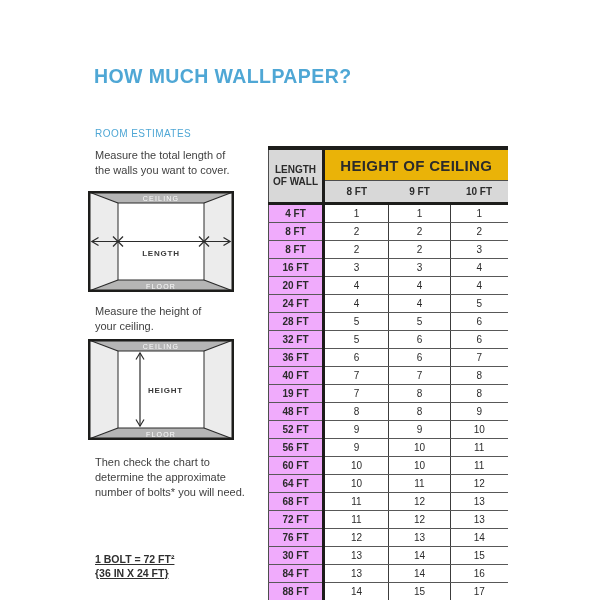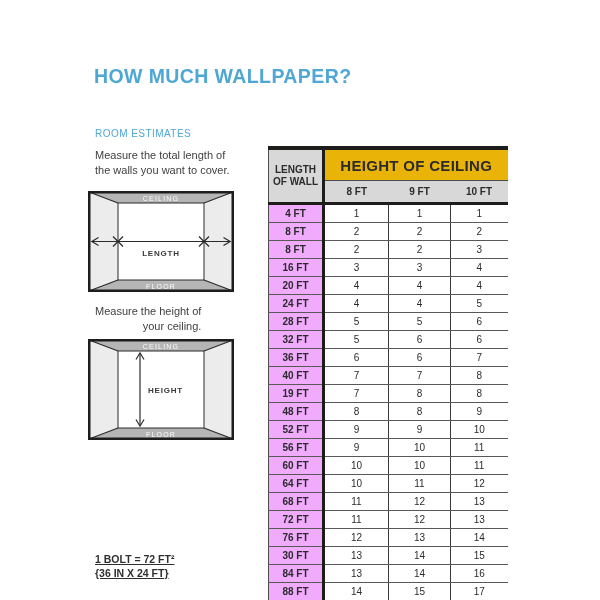--- a/index.html
+++ b/index.html
@@ -15,21 +15,21 @@
     position:absolute;margin:0;font-size:10px;font-weight:normal;
     letter-spacing:.45px;color:#4FA7D5;
   }
   .room-estimates{left:95px;top:83px;}
   .table-head{left:268px;top:83px;width:239px;text-align:center;}
   .para{
     position:absolute;left:95px;margin:0;font-size:11px;line-height:15px;
     color:#3f3f3f;white-space:pre-line;
   }
   .p1{top:103px;}
-  .p2{top:259px;text-align:right;}
+  .p2{top:259px;}
   .p3{top:410px;}
   .note{
     position:absolute;left:95px;margin:0;font-size:10.5px;font-weight:bold;
     line-height:14px;color:#2f2f2f;white-space:pre-line;
     padding-left:6px;text-indent:-6px;
   }
   .note1{top:471px;}
   .note2{top:507px;padding-left:0;text-indent:0;text-decoration:underline;}
   .diagram{position:absolute;left:88px;width:146px;height:101px;}
   .diag1{top:146px;}
@@ -122,20 +122,23 @@
     <text class="wall-label" x="73" y="9.5" text-anchor="middle">CEILING</text>
     <text class="wall-label" x="73" y="98" text-anchor="middle">FLOOR</text>
     <g stroke="#2b2b2b" stroke-width="1.2" fill="none">
       <line x1="52" y1="14" x2="52" y2="87"></line>
       <path d="M48,20.5 L52,13.8 L56,20.5"></path>
       <path d="M48,80.5 L52,87.2 L56,80.5"></path>
     </g>
     <text class="dim-label" x="60" y="53.5" text-anchor="start">HEIGHT</text>
   </svg>
 
+  <p class="para p3">Then check the chart to
+determine the approximate
+number of bolts* you will need.</p>
 
   <p class="note note2">1 BOLT = 72 FT²
 {36 IN X 24 FT}</p>
 
 
   <table class="bolts">
     <colgroup>
       <col style="width:55px">
         <col style="width:65px">
         <col style="width:62px">

